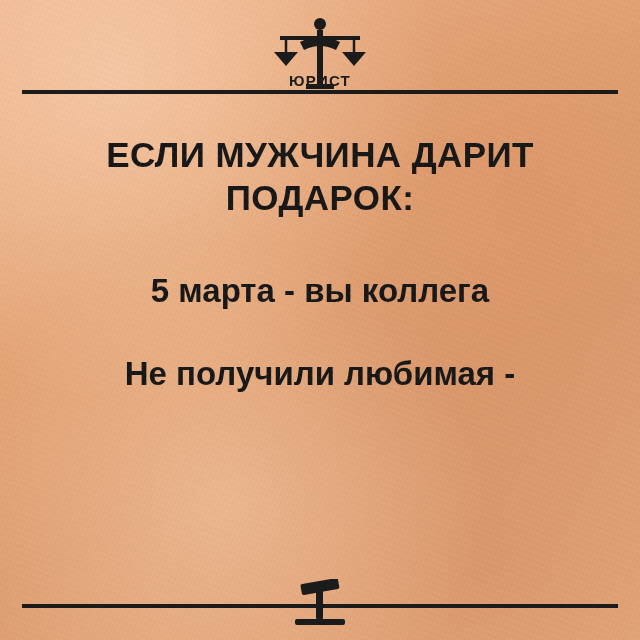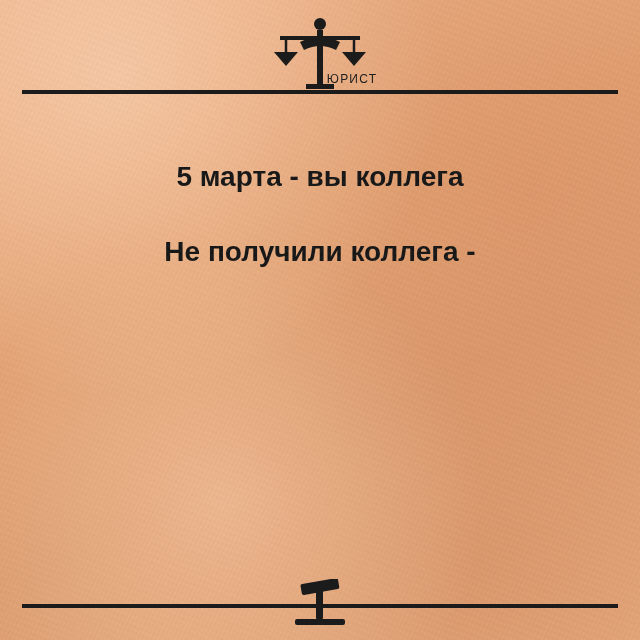--- a/index.html
+++ b/index.html
@@ -54,26 +54,25 @@
     position: relative;
     width: 96px;
     height: 80px;
     z-index: 2;
   }
   .emblem-caption {
     position: absolute;
     top: 72px;
     left: 50%;
     transform: translateX(-50%);
-    font-size: 12px;
-    font-weight: normal;
+    font-size: 15px;
+    font-weight: bold;
     letter-spacing: 1.2px;
     color: #1d1d1d;
     z-index: 3;
-    margin-left: 32px;
   }
 
   
   .rule-top, .rule-bottom {
     position: absolute;
     left: 22px;
     right: 22px;
     height: 0;
     border-top: 4px solid #1b1b1b;
     z-index: 1;
@@ -95,21 +94,21 @@
 
   
   .body-block {
     margin-top: 48px;
     width: 100%;
     padding: 0 60px;
     box-sizing: border-box;
     text-align: center;
   }
   .line {
-    font-size: 28px;
+    font-size: 33px;
     font-weight: bold;
     line-height: 1.48;
     color: #161616;
     white-space: nowrap;
   }
   .gap {
     height: 34px;
   }
 
   
@@ -152,25 +151,29 @@
 
       <path d="M28 26 Q48 16 68 26 L64 34 Q48 26 32 34 Z" fill="#1b1b1b"></path>
 
       <rect x="34" y="68" width="28" height="5" fill="#1b1b1b"></rect>
     </svg>
     <div class="emblem-caption">ЮРИСТ</div>
   </div>
 
   <div class="rule-top"></div>
 
+  <div class="headline">
+    <div>ЕСЛИ МУЖЧИНА ДАРИТ</div>
+    <div>ПОДАРОК:</div>
+  </div>
 
   <div class="body-block">
     <div class="line">5 марта - вы коллега</div>
     <div class="gap"></div>
-    <div class="line">Не получили коллега -</div>
+    <div class="line">Не получили любимая -</div>
   </div>
 
   <div class="rule-bottom"></div>
 
   <div class="gavel-zone">
     <svg class="gavel" viewBox="0 0 70 48">
 
       <rect x="31" y="6" width="7" height="34" rx="1" fill="#1b1b1b"></rect>
 
       <rect x="16" y="2" width="38" height="11" rx="2" fill="#1b1b1b" transform="rotate(-10 35 8)"></rect>

